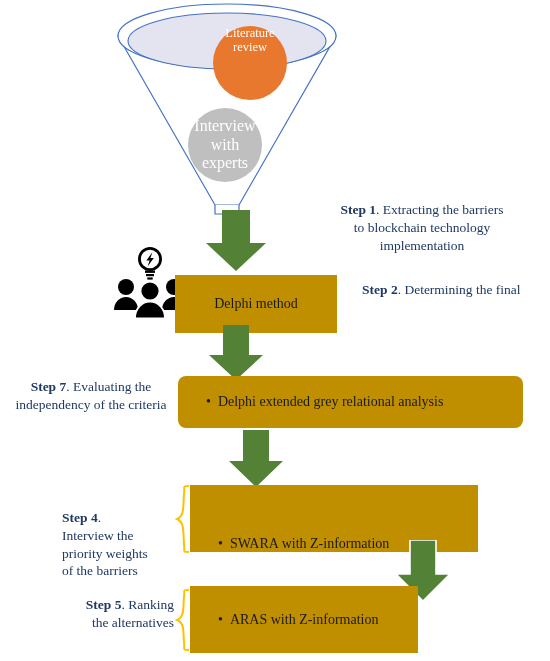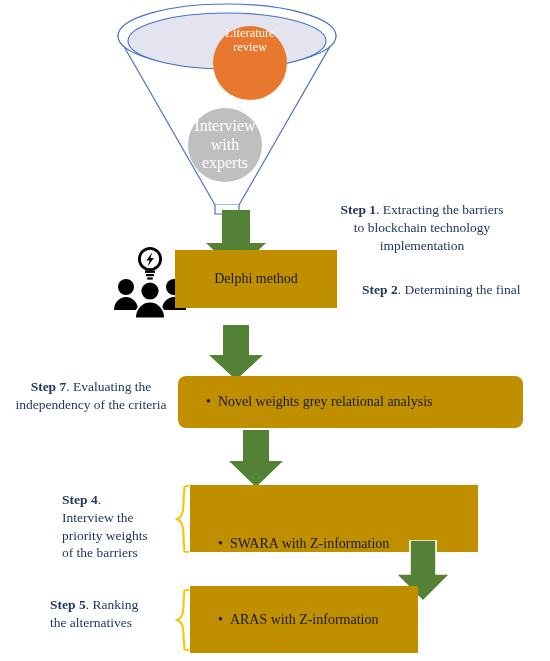--- a/index.html
+++ b/index.html
@@ -70,21 +70,21 @@
   .gold-box.center-text {
     justify-content: center;
   }
   .gold-box .bullet-line {
     padding-left: 28px;
     white-space: nowrap;
   }
   .rounded { border-radius: 8px; }
 
   
-  #box-delphi { left: 175px; top: 250px; width: 162px; height: 58px; }
+  #box-delphi { left: 175px; top: 275px; width: 162px; height: 58px; }
   #box-grey   { left: 178px; top: 376px; width: 345px; height: 52px; }
   #box-swara  { left: 190px; top: 485px; width: 288px; height: 67px; align-items: flex-end; }
   #box-aras   { left: 190px; top: 586px; width: 228px; height: 67px; }
 
   
   .arrow { display: block; }
   #arrow1 { left: 205px; top: 210px; }
   #arrow2 { left: 208px; top: 325px; }
   #arrow3 { left: 228px; top: 430px; }
   #arrow4 { left: 395px; top: 540px; }
@@ -93,22 +93,22 @@
   .step-label {
     color: #1F3864;
     font-size: 13.5px;
     line-height: 1.32;
   }
   .step-label b { font-weight: bold; }
 
   #step1 { left: 298px; top: 165px; width: 248px; text-align: center; margin-top: 36px; }
   #step2 { left: 362px; top: 281px; width: 206px; text-align: left; }
   #step3 { left: 8px;  top: 378px; width: 166px; text-align: center; }
-  #step4 { left: 62px; top: 491px; width: 112px; text-align: left; }
-  #step5 { left: 50px; top: 596px; width: 124px; text-align: left; }
+  #step4 { left: 62px; top: 509px; width: 112px; text-align: left; }
+  #step5 { left: 50px; top: 596px; width: 124px; text-align: right; }
 
   
   .brace { display: block; }
   #brace4 { left: 175px; top: 484px; }
   #brace5 { left: 175px; top: 588px; }
 
   
   #people-icon { left: 113px; top: 246px; }
 </style>
 </head>
@@ -173,21 +173,21 @@
 
   <div class="abs gold-box center-text" id="box-delphi">
     <span>Delphi method</span>
   </div>
 
   <svg class="abs arrow" id="arrow2" width="56" height="56" viewBox="0 0 56 56">
     <path d="M 15 0 L 41 0 L 41 30 L 55 30 L 28 55 L 1 30 L 15 30 Z" fill="#538135"></path>
   </svg>
 
   <div class="abs gold-box rounded" id="box-grey">
-    <span class="bullet-line">•&nbsp;&nbsp;<span>Novel weights grey relational analysis</span></span>
+    <span class="bullet-line">•&nbsp;&nbsp;<span>Delphi extended grey relational analysis</span></span>
   </div>
 
   <svg class="abs arrow" id="arrow3" width="56" height="58" viewBox="0 0 56 58">
     <path d="M 15 0 L 41 0 L 41 31 L 55 31 L 28 57 L 1 31 L 15 31 Z" fill="#538135"></path>
   </svg>
 
   <div class="abs gold-box" id="box-swara">
     <span class="bullet-line">•&nbsp;&nbsp;<span>SWARA with Z-information</span></span>
   </div>
 

